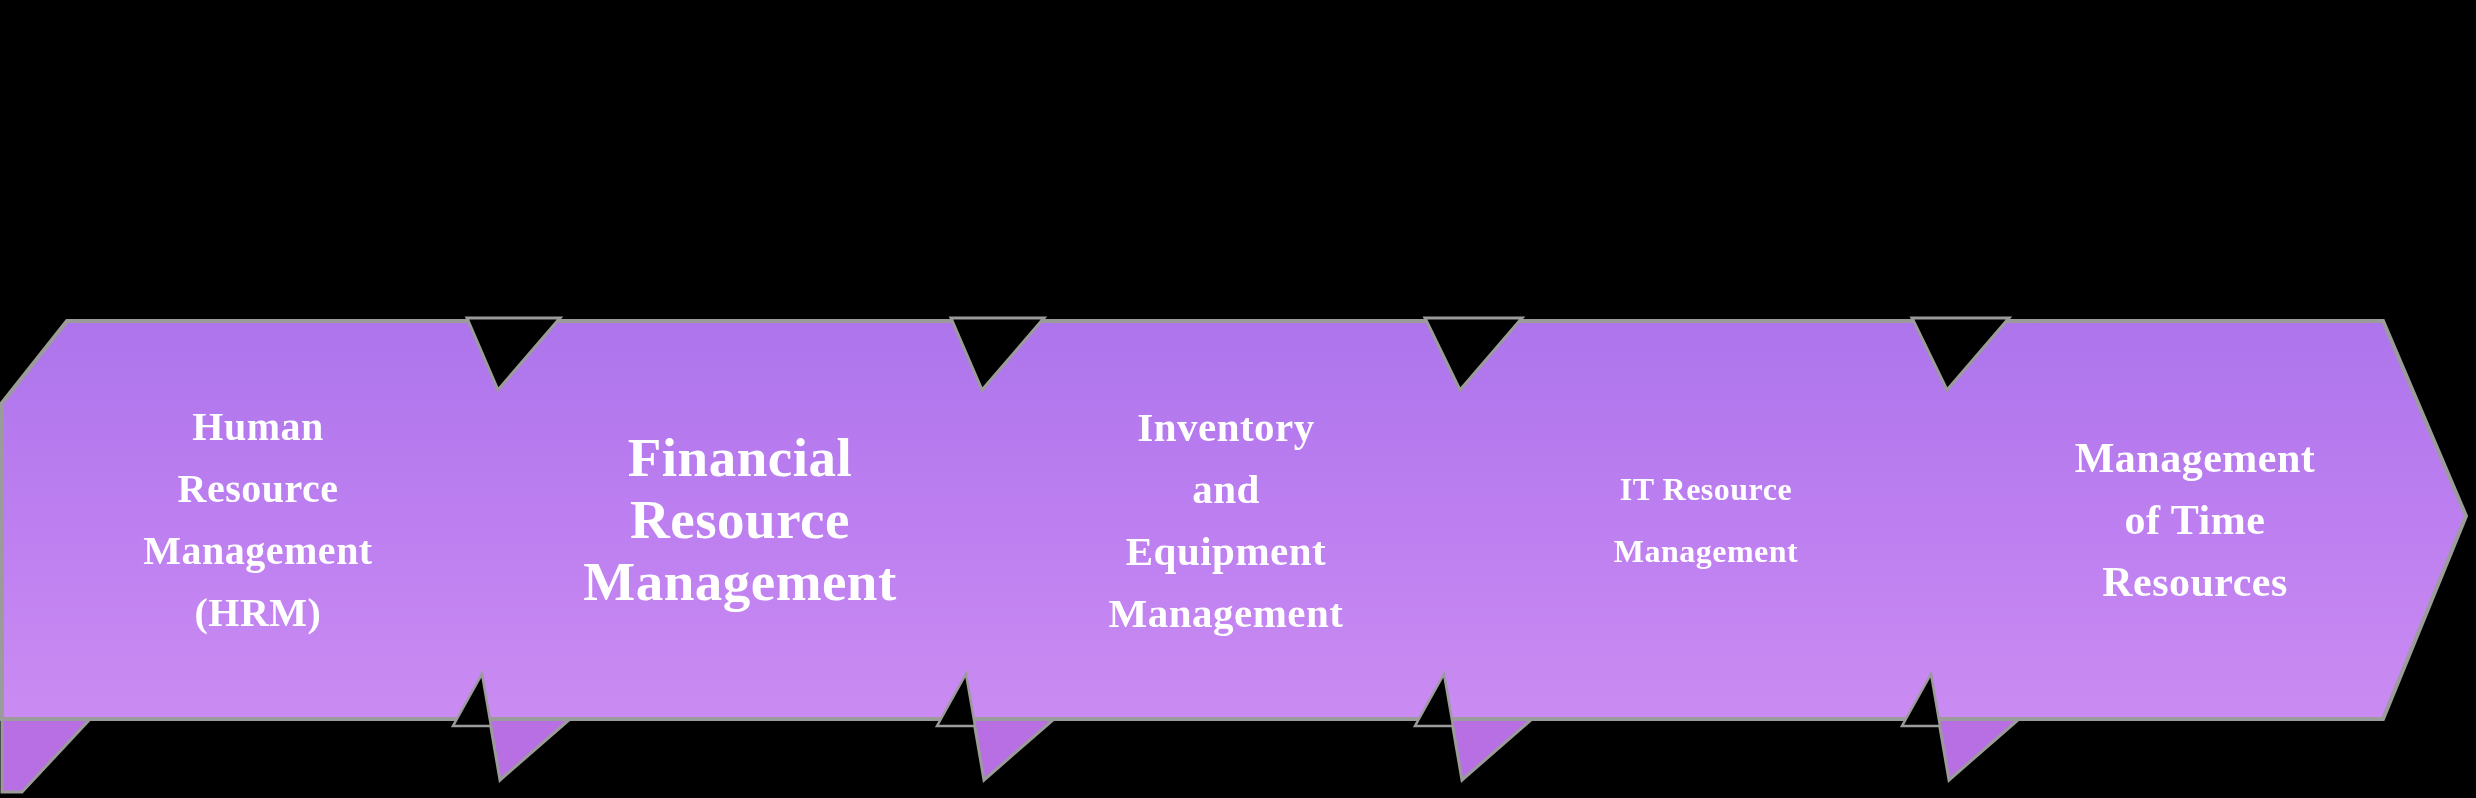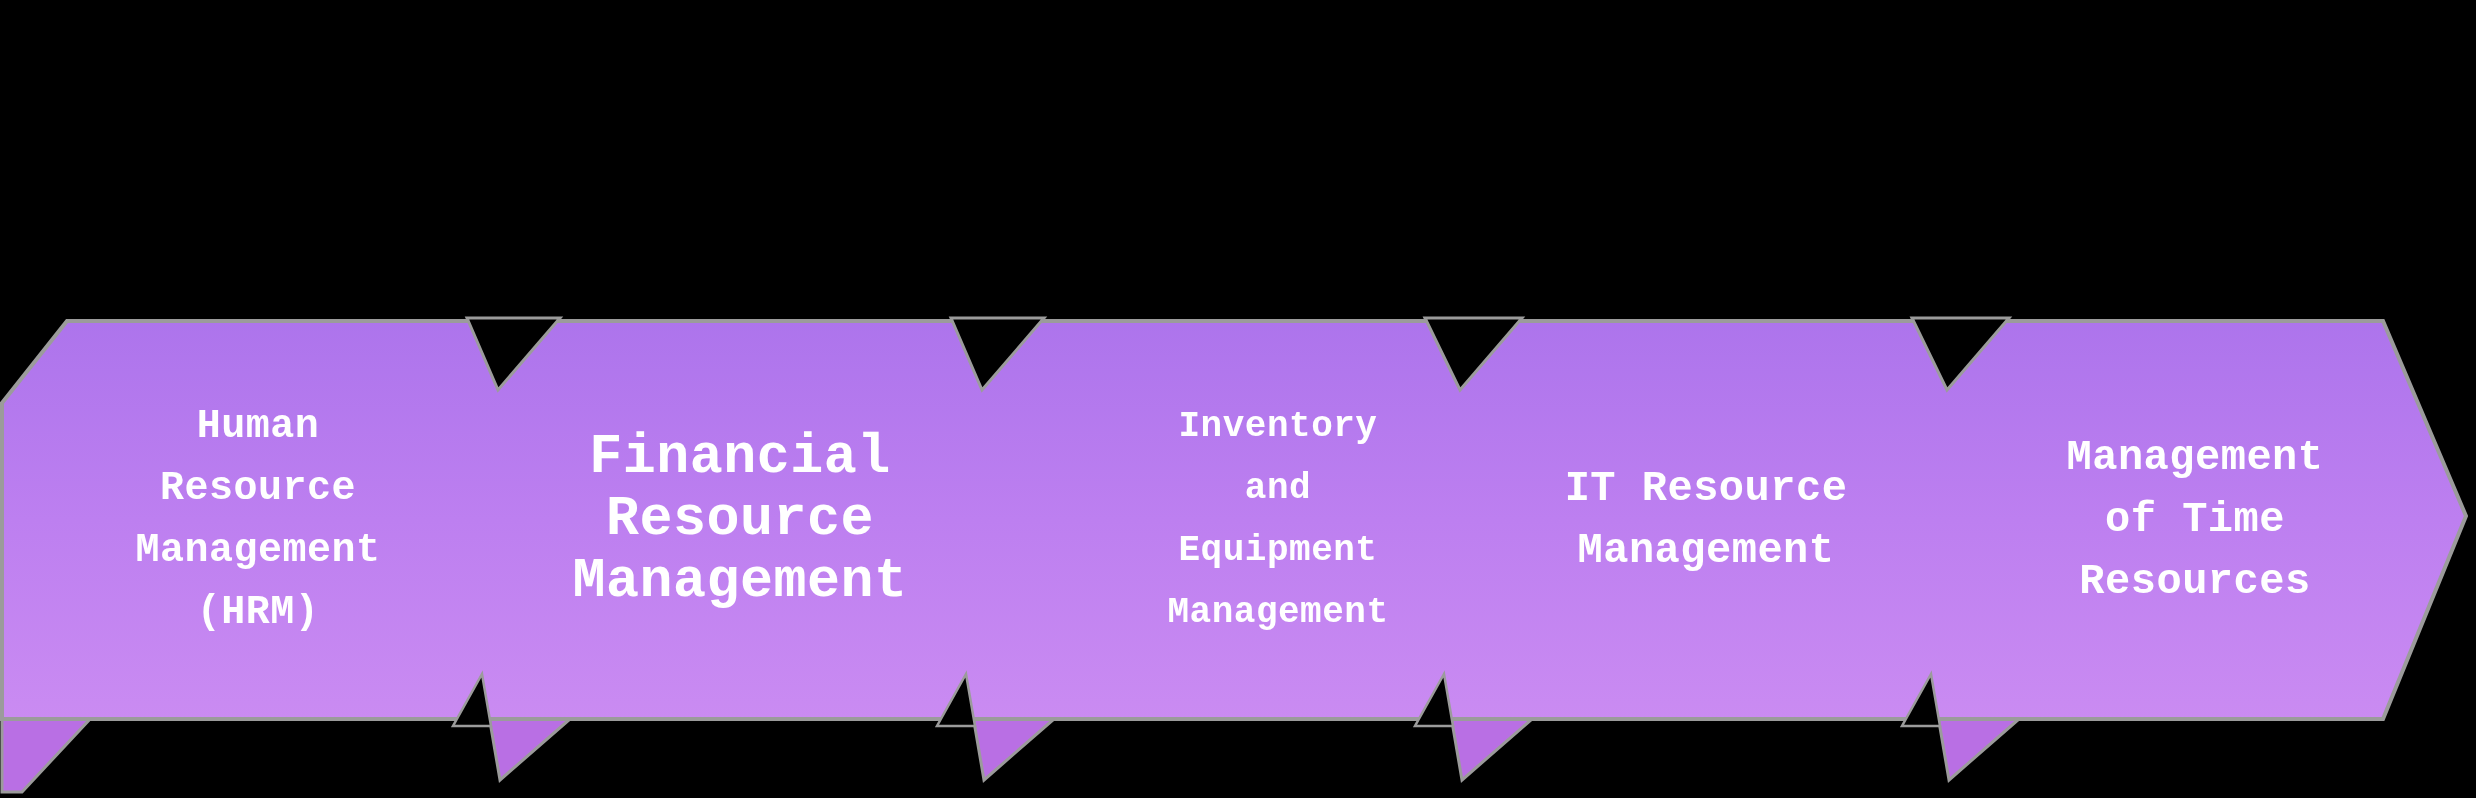--- a/index.html
+++ b/index.html
@@ -6,21 +6,21 @@
     margin: 0;
     padding: 0;
     background: #000000;
   }
   #stage {
     position: relative;
     width: 2476px;
     height: 798px;
     background: #c2410c;
     overflow: hidden;
-    font-family: Liberation Mono, monospace;
+    font-family: Liberation Serif, serif;
   }
   #ribbon-svg {
     position: absolute;
     left: 0;
     top: 0;
     width: 2476px;
     height: 798px;
     display: block;
   }
   .label {
@@ -33,22 +33,22 @@
     justify-content: center;
     text-align: center;
     color: #ffffff;
     font-weight: 700;
     line-height: 62px;
     white-space: pre-line;
     letter-spacing: 0.5px;
   }
   .label.l1 { left:   68px; font-size: 40px; }
   .label.l2 { left:  550px; font-size: 55px; }
-  .label.l3 { left: 1088px; font-size: 36px; text-align: center; }
-  .label.l4 { left: 1516px; font-size: 42px; }
+  .label.l3 { left: 1036px; font-size: 41px; text-align: center; }
+  .label.l4 { left: 1516px; font-size: 32px; }
   .label.l5 { left: 2005px; font-size: 42px; }
 </style>
 </head>
 <body>
 
 <div id="stage">
 
   <svg id="ribbon-svg" viewBox="0 0 2476 798">
     <defs>
       <linearGradient id="bandGrad" x1="0" y1="0" x2="0" y2="1">

